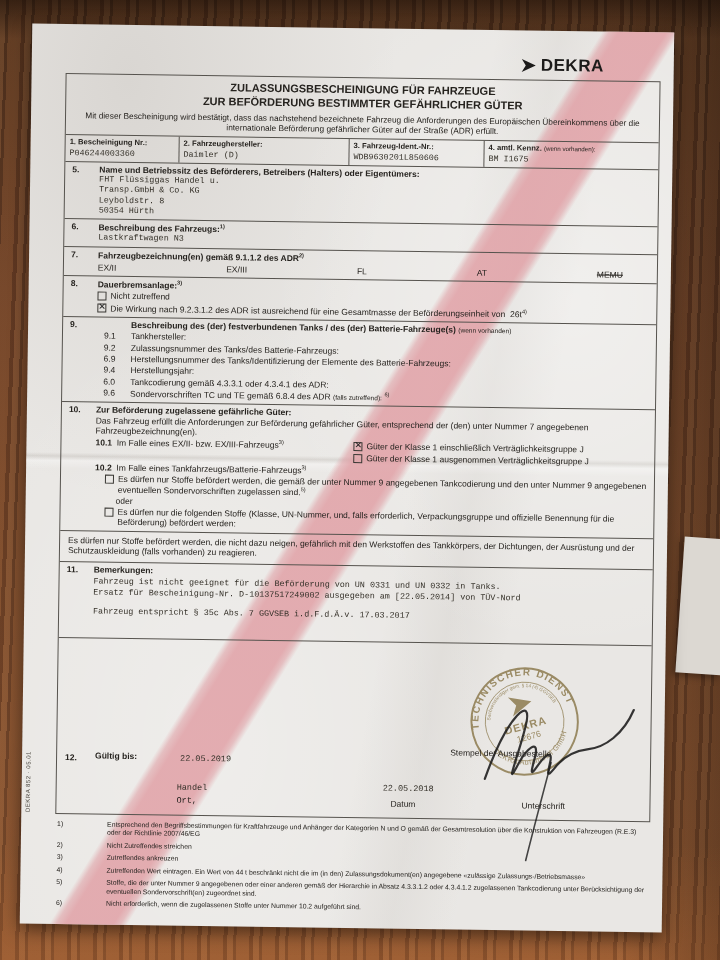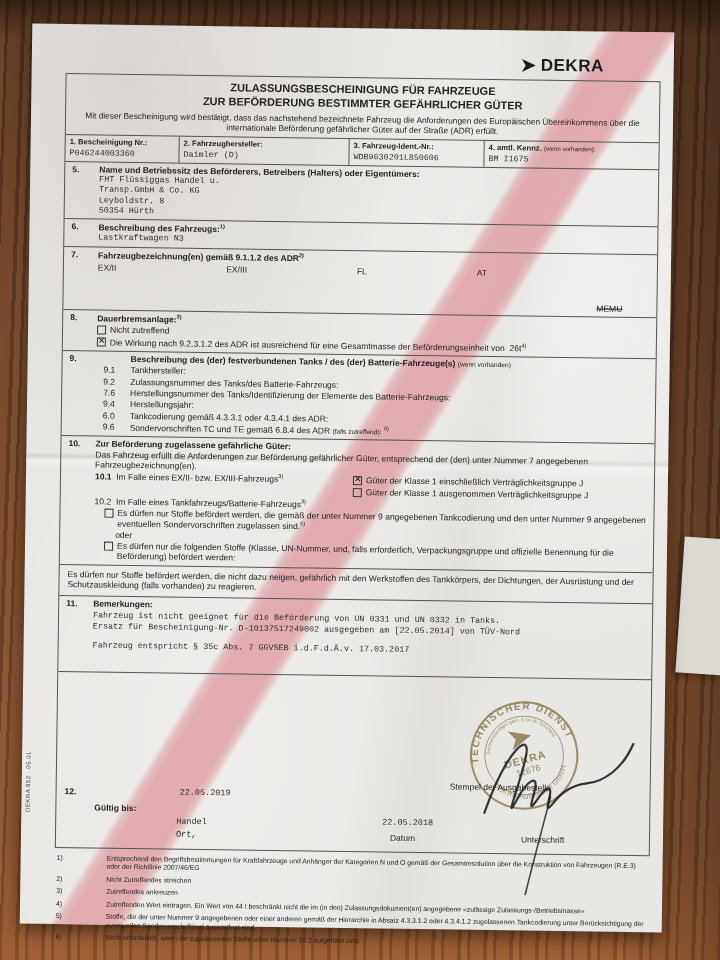--- a/index.html
+++ b/index.html
@@ -50,21 +50,21 @@
   .sec{display:flex;padding:2px 6px 3px 0;}
   .num{flex:none;width:34px;padding-left:7px;font-weight:bold;font-size:8.5px;box-sizing:border-box;}
   .bd{flex:1;font-size:8.5px;line-height:1.22;}
   .hdr{font-weight:bold;}
   sup{font-size:5.6px;}
   .small{font-size:6.6px;font-weight:normal;}
   .cb{display:inline-block;width:7px;height:7px;border:1px solid #3a3834;margin-right:4px;position:relative;top:1px;flex:none;}
   .cb.ck::after{content:"✕";position:absolute;top:-2px;left:0;font-size:9px;line-height:9px;color:#222;}
   .optline{display:flex;align-items:flex-start;margin-top:1px;}
   .types{display:flex;justify-content:space-between;padding-right:28px;margin-top:2px;}
-  .struck{text-decoration:line-through;margin-top:34px;}
+  .struck{text-decoration:line-through;}
   .s9item{display:flex;margin-top:1px;}
   .s9num{flex:none;width:34px;margin-left:-34px;padding-left:7px;box-sizing:border-box;}
   .s101{display:flex;margin-top:1px;}
   .s101 .lab{flex:none;width:258px;}
   .indent{margin-left:10px;}
   .para{padding:4px 8px 5px 8px;font-size:8.5px;line-height:1.25;}
   .bemlines{margin-top:2px;}
   .bemlines div{white-space:nowrap;}
   .gap{margin-top:9px;}
 
@@ -176,21 +176,21 @@
             <div class="hdr" style="margin-left:34px;"><span>Beschreibung des (der) festverbundenen Tanks / des (der) Batterie-Fahrzeuge(s)</span> <span class="small">(wenn vorhanden)</span></div>
             <div class="s9item" style="margin-left:34px;">
                 <span class="s9num">9.1</span>
                 <span>Tankhersteller:</span>
               </div>
             <div class="s9item" style="margin-left:34px;">
                 <span class="s9num">9.2</span>
                 <span>Zulassungsnummer des Tanks/des Batterie-Fahrzeugs:</span>
               </div>
             <div class="s9item" style="margin-left:34px;">
-                <span class="s9num">7.6</span>
+                <span class="s9num">6.9</span>
                 <span>Herstellungsnummer des Tanks/Identifizierung der Elemente des Batterie-Fahrzeugs:</span>
               </div>
             <div class="s9item" style="margin-left:34px;">
                 <span class="s9num">9.4</span>
                 <span>Herstellungsjahr:</span>
               </div>
             <div class="s9item" style="margin-left:34px;">
                 <span class="s9num">6.0</span>
                 <span>Tankcodierung gemäß 4.3.3.1 oder 4.3.4.1 des ADR:</span>
               </div>
@@ -212,21 +212,21 @@
                 <span class="optline">
                     <span class="cb ck"></span>
                     <span>Güter der Klasse 1 einschließlich Verträglichkeitsgruppe J</span>
                   </span>
                 <span class="optline">
                     <span class="cb"></span>
                     <span>Güter der Klasse 1 ausgenommen Verträglichkeitsgruppe J</span>
                   </span>
               </span>
             </div>
-            <div style="margin-top:2px;"><span style="font-weight:normal;">10.2</span>&nbsp; <span>Im Falle eines Tankfahrzeugs/Batterie-Fahrzeugs</span><sup>3)</sup></div>
+            <div style="margin-top:2px;"><span style="font-weight:bold;">10.2</span>&nbsp; <span>Im Falle eines Tankfahrzeugs/Batterie-Fahrzeugs</span><sup>3)</sup></div>
             <div class="optline indent">
                 <span class="cb"></span>
                 <span><span>Es dürfen nur Stoffe befördert werden, die gemäß der unter Nummer 9 angegebenen Tankcodierung und den unter Nummer 9 angegebenen eventuellen Sondervorschriften zugelassen sind.</span><sup>5)</sup></span>
               </div>
             <div class="indent" style="margin-left:21px;">oder</div>
             <div class="optline indent">
                 <span class="cb"></span>
                 <span>Es dürfen nur die folgenden Stoffe (Klasse, UN-Nummer, und, falls erforderlich, Verpackungsgruppe und offizielle Benennung für die Beförderung) befördert werden:</span>
               </div>
           </div>
@@ -268,21 +268,21 @@
             <text x="60" y="68" font-size="11" font-weight="bold" fill="#8d7b4f" text-anchor="middle" letter-spacing="1" font-family="Liberation Sans, sans-serif">DEKRA</text>
             <text x="60" y="79" font-size="9" fill="#8d7b4f" text-anchor="middle" font-family="Liberation Sans, sans-serif">12676</text>
           </svg>
 
           <svg class="sig" viewBox="0 0 210 190">
             <path d="M30,105 C52,40 78,18 70,52 C63,82 50,115 62,92 C72,72 84,64 80,82 C77,94 74,104 82,92 C90,80 98,74 95,88 C93,97 91,104 99,94 C107,83 117,76 132,74 C150,72 168,58 178,34" fill="none" stroke="#1a1a1a" stroke-width="2.2" stroke-linecap="round" opacity=".88"></path>
             <path d="M96,88 C88,120 78,160 72,186" fill="none" stroke="#1a1a1a" stroke-width="1.6" stroke-linecap="round" opacity=".8"></path>
           </svg>
 
           <div class="abs" style="left:8px;top:114px;font-weight:bold;">12.</div>
-          <div class="abs hdr" style="left:38px;top:130px;">Gültig bis:</div>
+          <div class="abs hdr" style="left:38px;top:112px;">Gültig bis:</div>
           <div class="abs mono" style="left:123px;top:114px;">22.05.2019</div>
 
           <div class="abs" style="left:393px;top:104px;">Stempel der Ausgabestelle</div>
 
           <div class="abs mono" style="left:120px;top:143px;">Handel</div>
           <div class="abs" style="left:120px;top:156px;font-family:Liberation Mono, monospace;">Ort,</div>
           <div class="abs mono" style="left:326px;top:141px;">22.05.2018</div>
           <div class="abs" style="left:334px;top:156px;">Datum</div>
           <div class="abs" style="left:435px;top:156px;margin-left:30px;">Unterschrift</div>
         </div>

